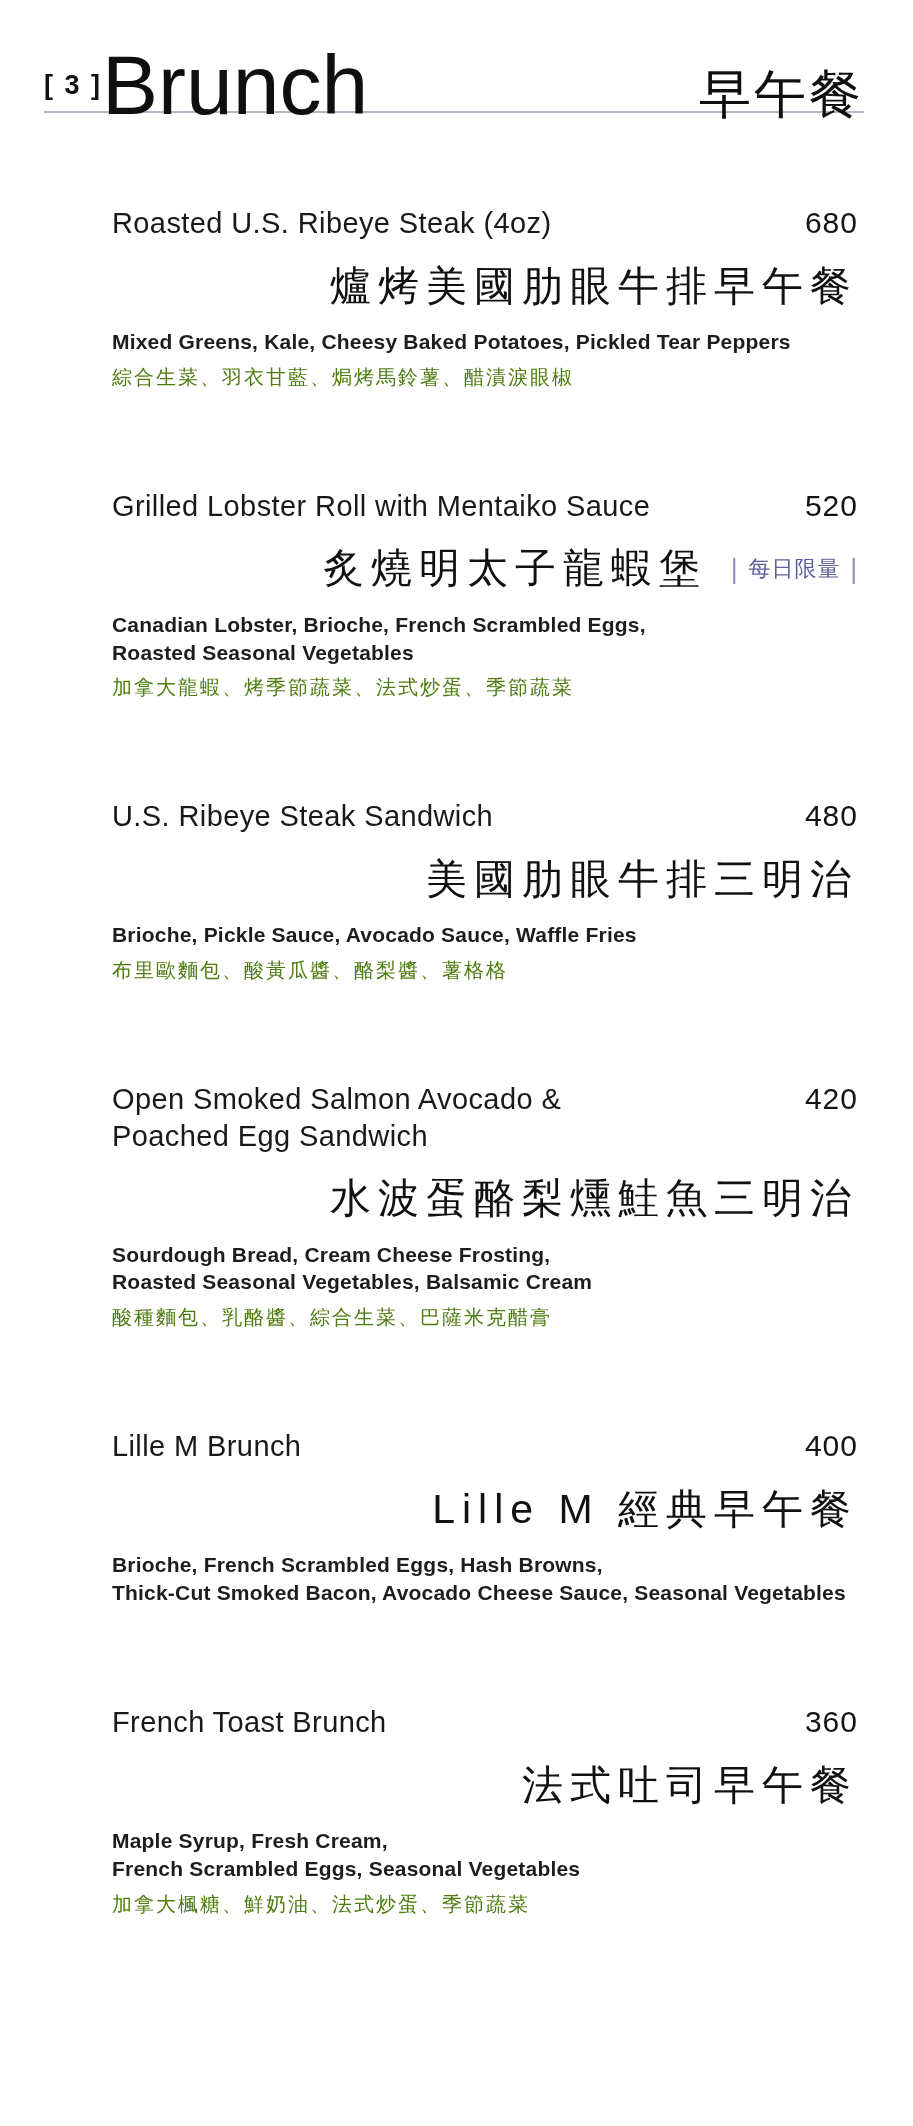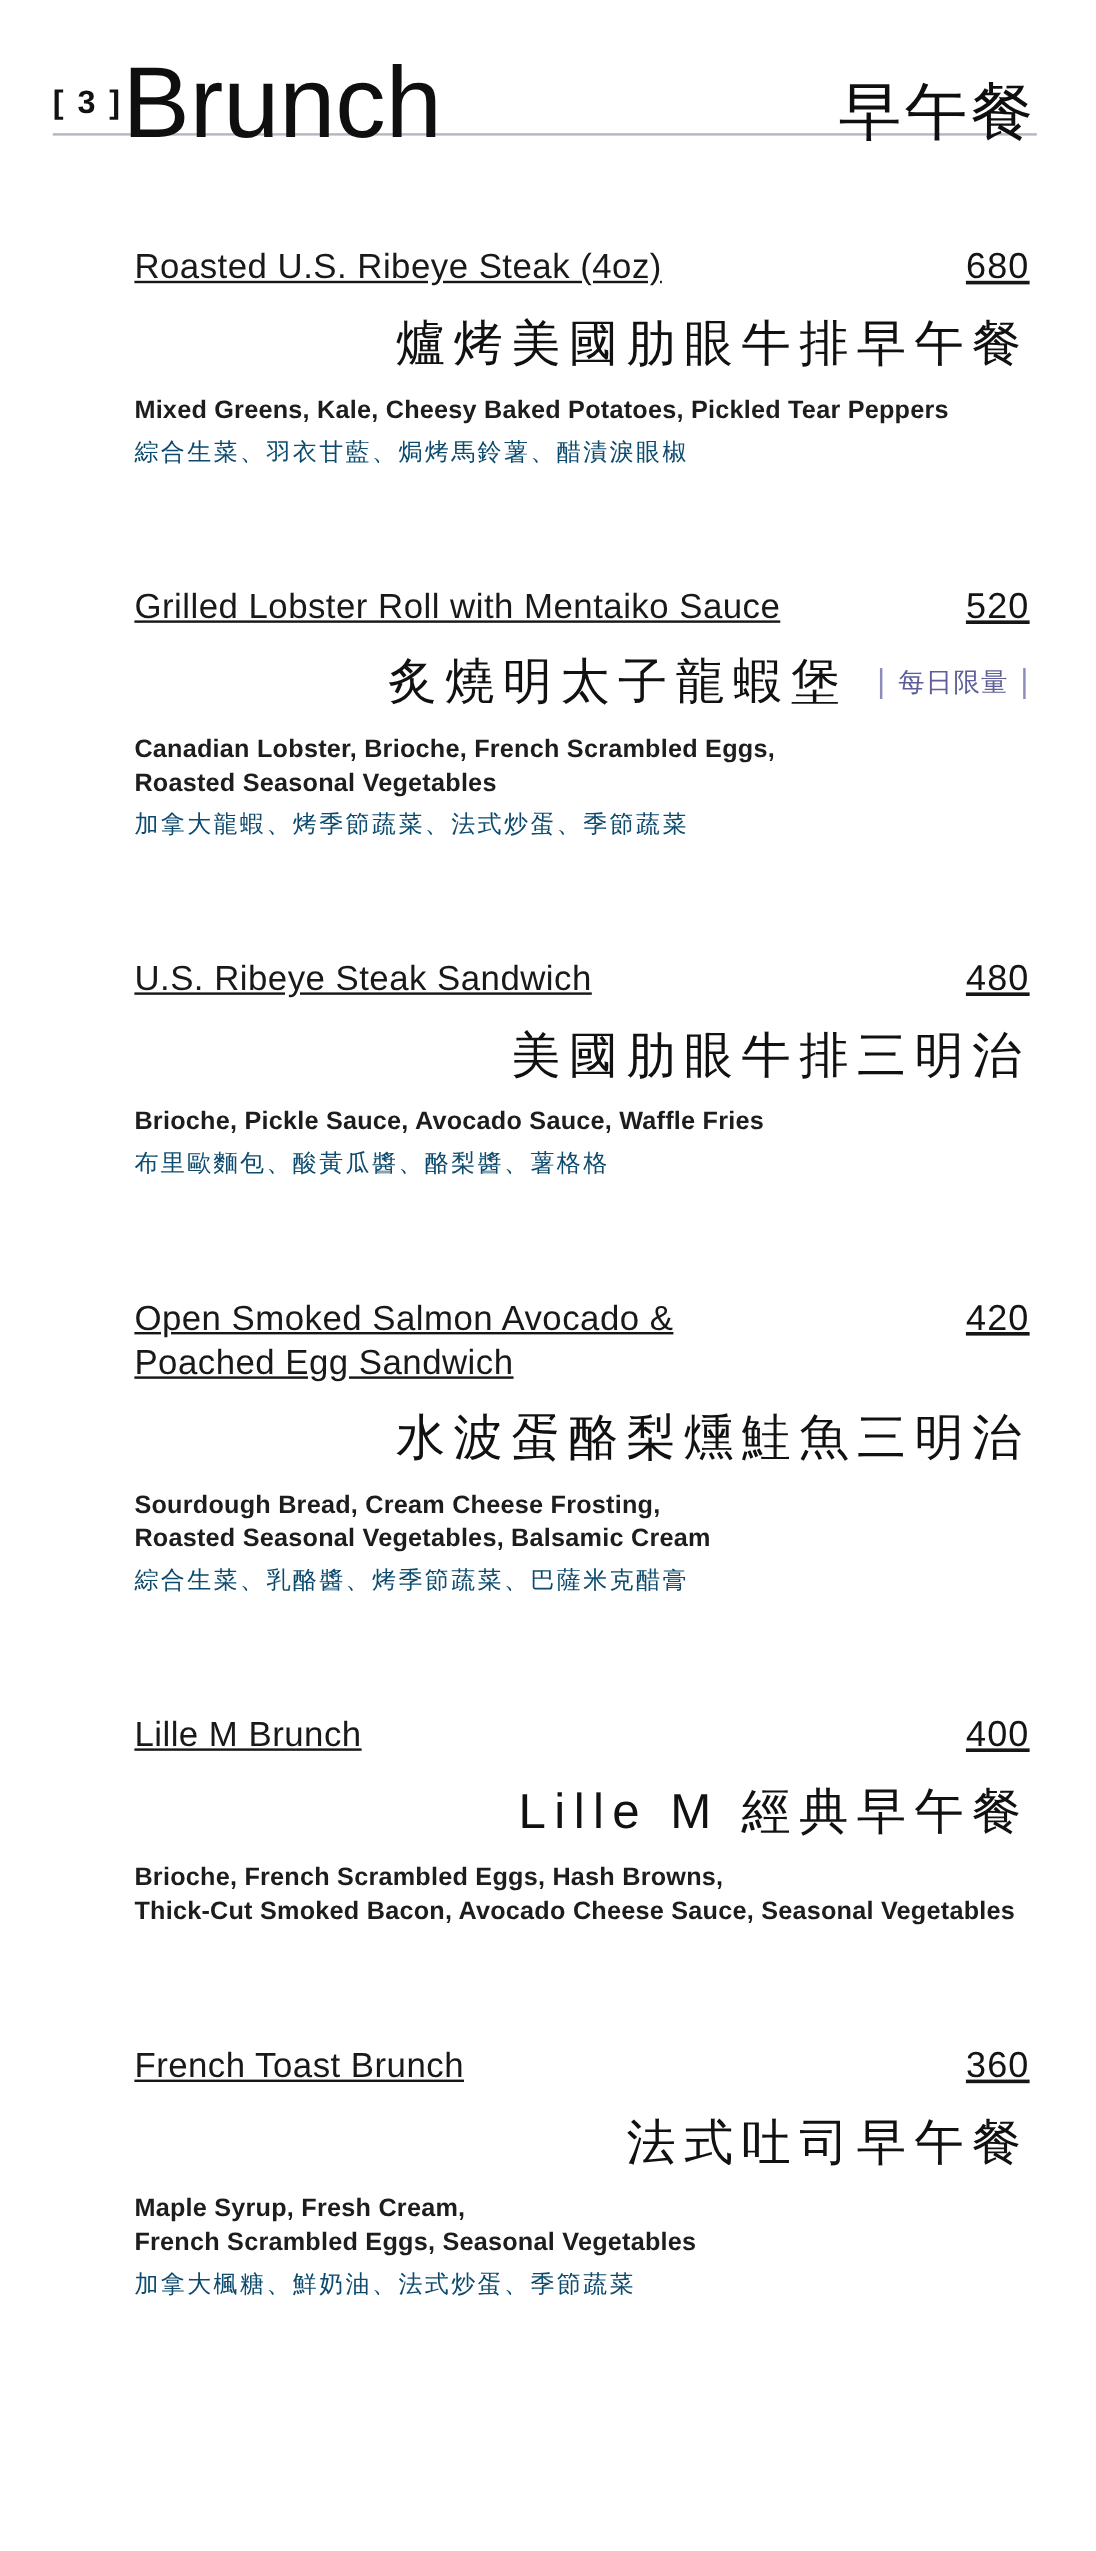--- a/index.html
+++ b/index.html
@@ -51,21 +51,20 @@
   }
 
   
   .menu { padding: 92px 55px 0 112px; }
   .menu-item { margin-bottom: 97px; }
   .title-row {
     display: flex;
     justify-content: space-between;
     align-items: flex-start;
     gap: 24px;
-    text-decoration: underline;
   }
   .name-en {
     font-size: 29px;
     font-weight: 400;
     line-height: 1.26;
     letter-spacing: 0.4px;
     white-space: pre-line;
     color: #191919;
   }
   .price {
@@ -115,21 +114,21 @@
     letter-spacing: 0.2px;
     white-space: pre-line;
     color: #1d1d1d;
   }
   .desc-zh {
     margin-top: 7px;
     font-size: 20px;
     font-weight: 400;
     line-height: 1.4;
     letter-spacing: 2px;
-    color: #0c4a6e;
+    color: #4d7c0f;
   }
 </style>
 </head>
 <body>
 
 <div class="page">
 
   <header class="masthead">
     <div class="masthead-left">
       <div class="section-tag">[ 3 ]</div>
@@ -188,21 +187,21 @@
       <h2 class="name-en">Open Smoked Salmon Avocado &amp;
 Poached Egg Sandwich</h2>
       <div class="price">420</div>
     </div>
     <div class="zh-row">
       <h3 class="name-zh">水波蛋酪梨燻鮭魚三明治</h3>
 
     </div>
     <p class="desc-en">Sourdough Bread, Cream Cheese Frosting,
 Roasted Seasonal Vegetables, Balsamic Cream</p>
-    <p class="desc-zh">綜合生菜、乳酪醬、烤季節蔬菜、巴薩米克醋膏</p>
+    <p class="desc-zh">酸種麵包、乳酪醬、綜合生菜、巴薩米克醋膏</p>
   </article>
 
   <article class="menu-item">
     <div class="title-row">
       <h2 class="name-en">Lille M Brunch</h2>
       <div class="price">400</div>
     </div>
     <div class="zh-row">
       <h3 class="name-zh">Lille M 經典早午餐</h3>
 

